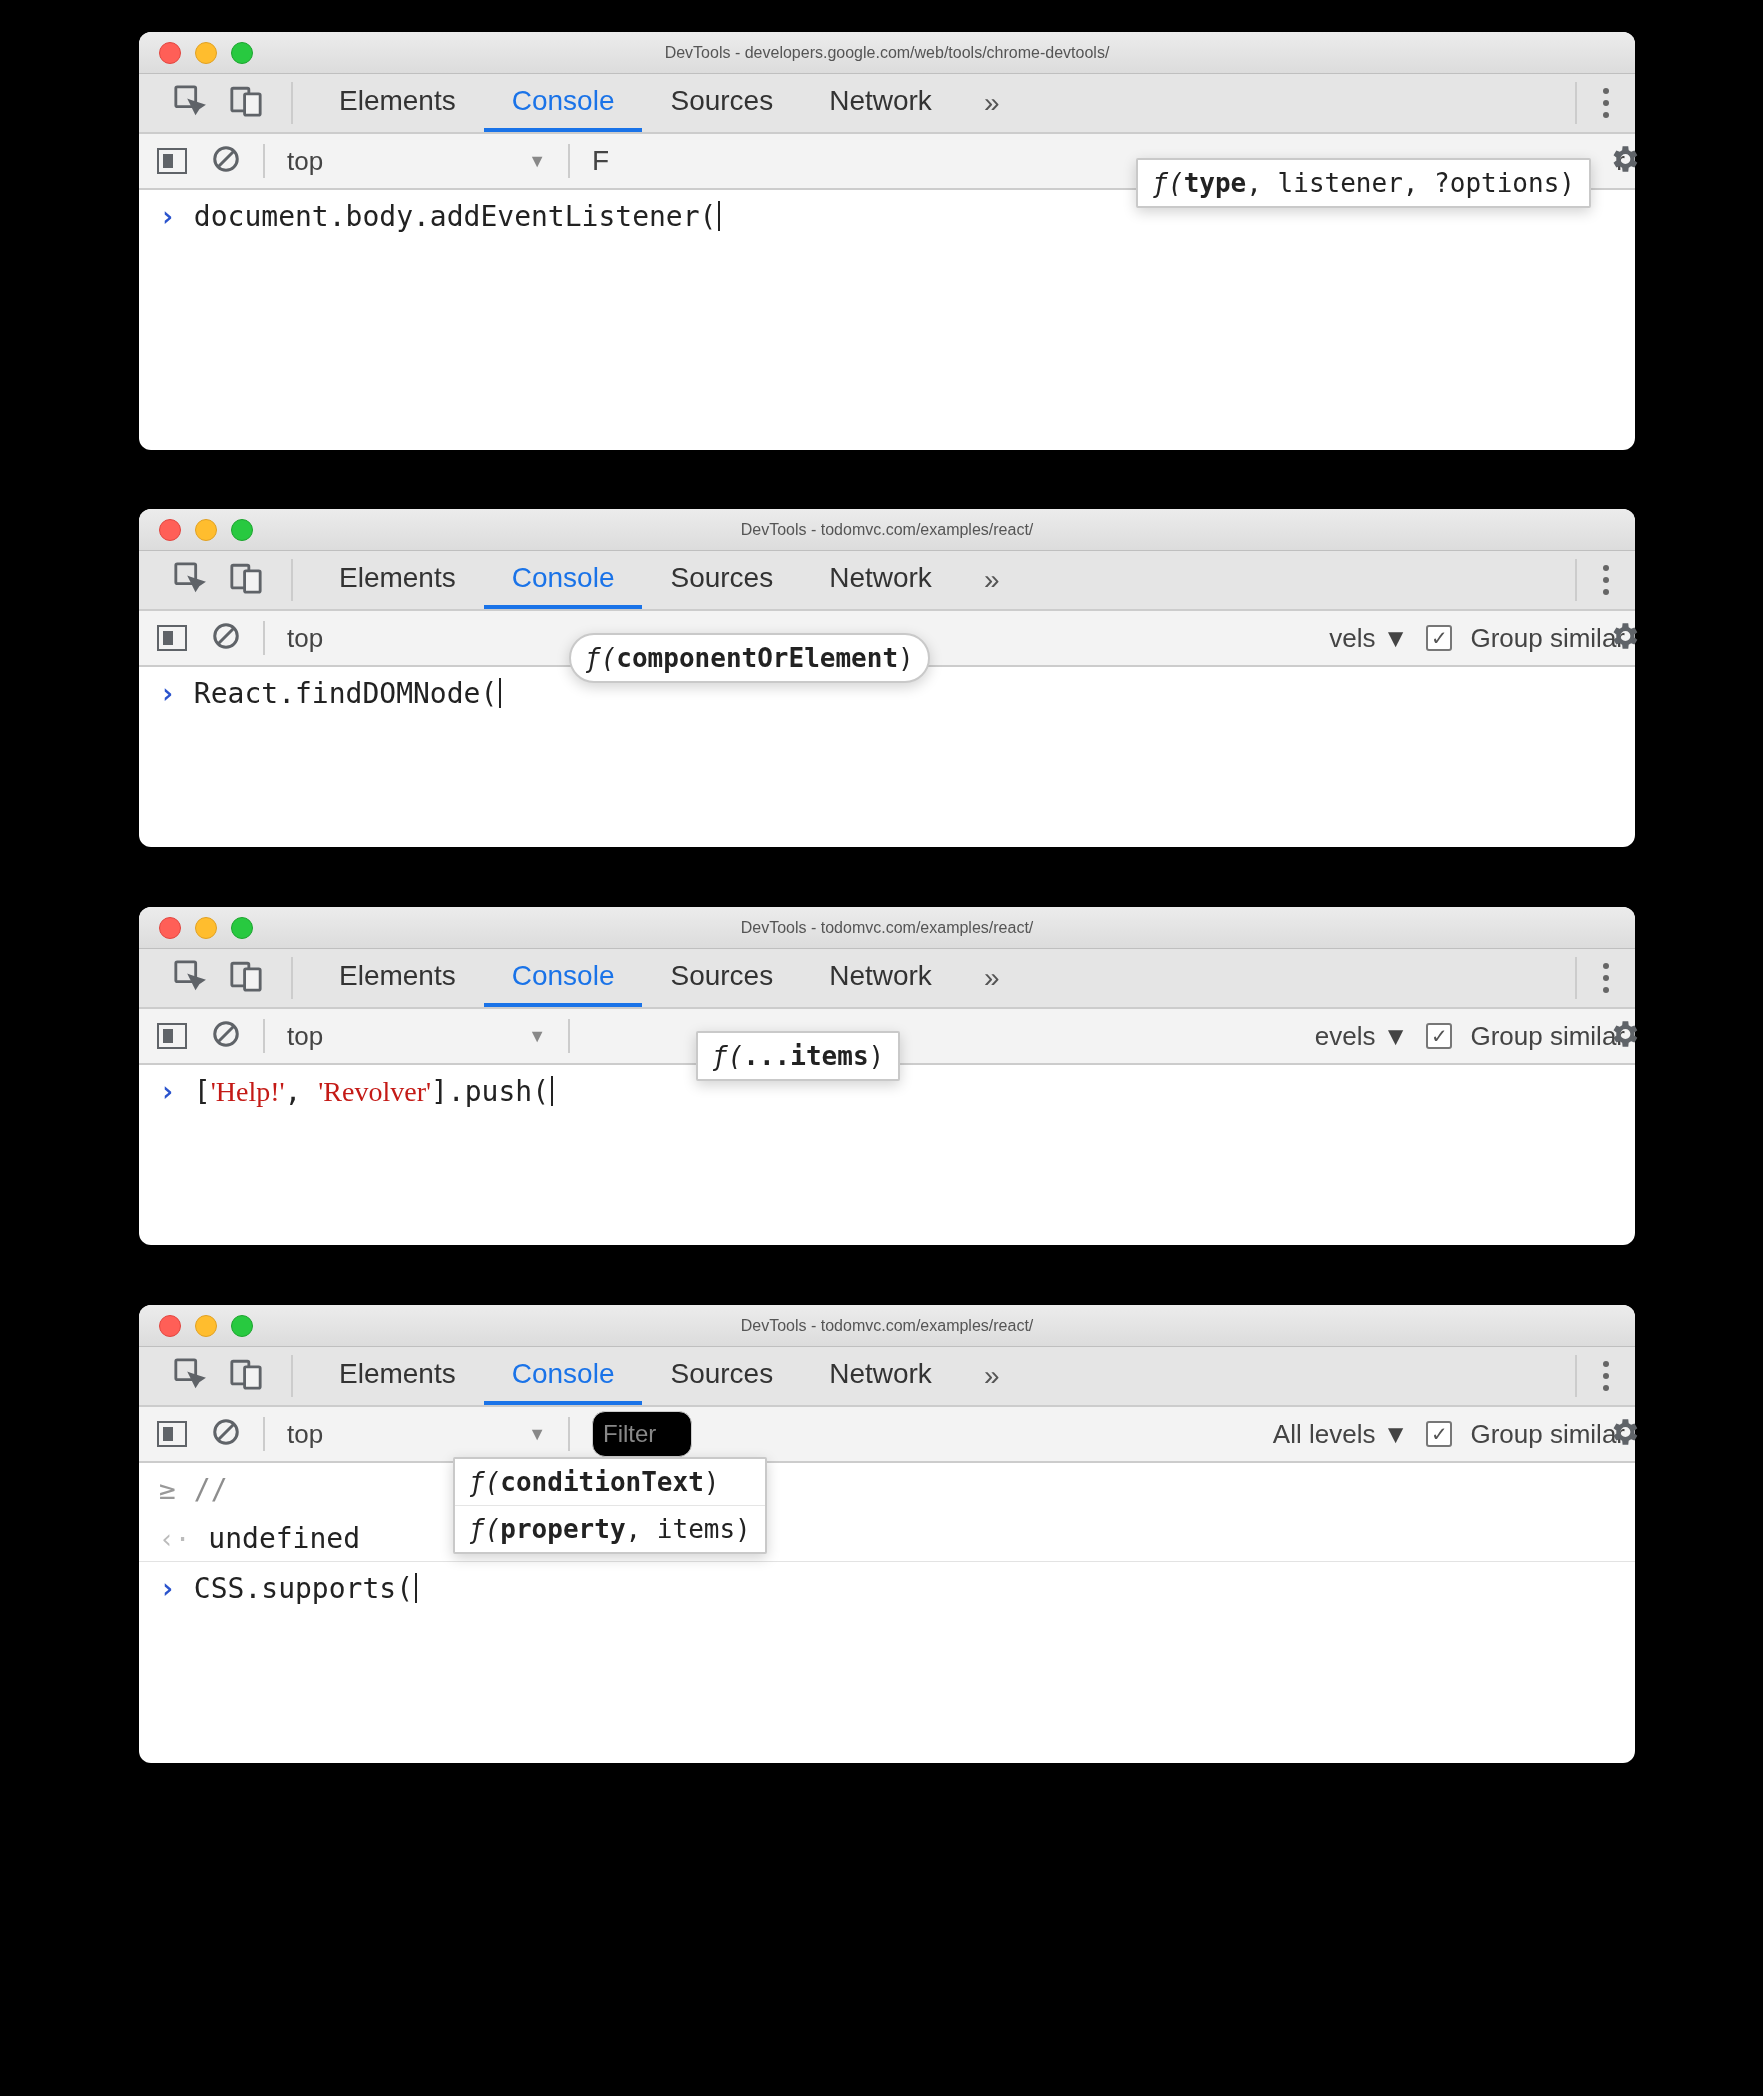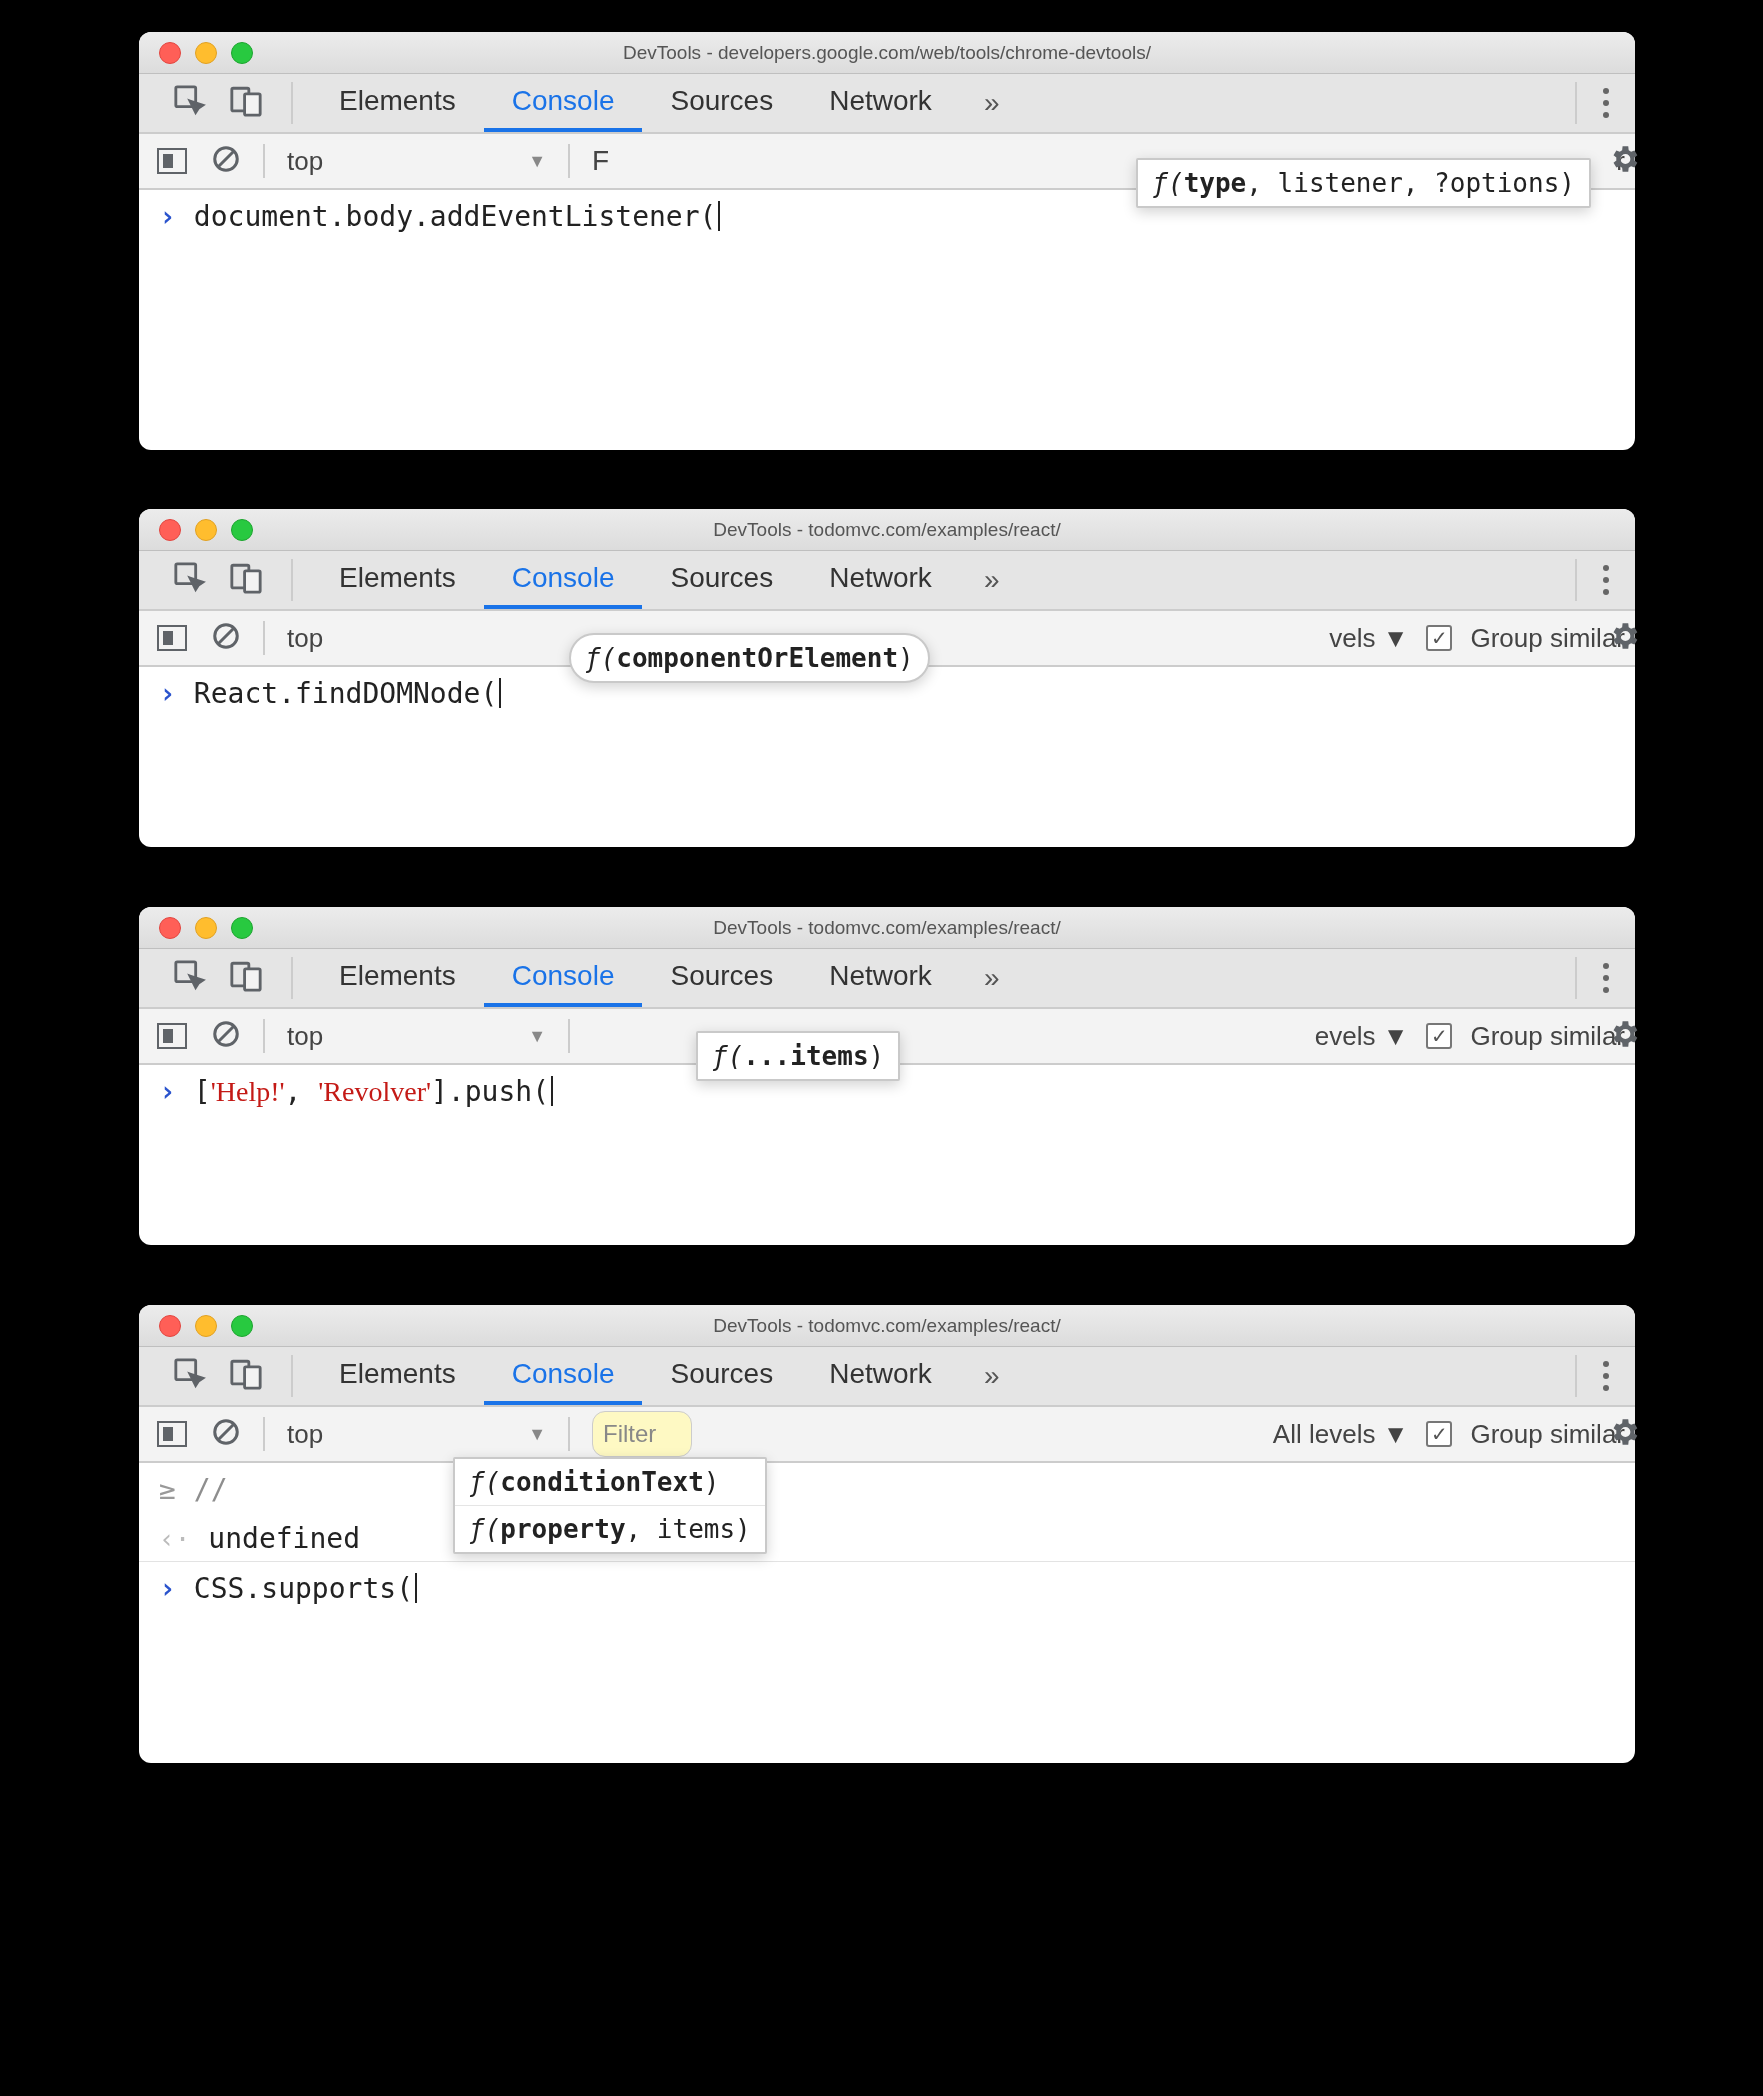--- a/index.html
+++ b/index.html
@@ -33,21 +33,21 @@
   .traffic{
     display:flex; gap:14px; padding-left:20px;
     position:absolute; left:0; top:50%; transform:translateY(-50%);
   }
   .tl{ width:22px;height:22px;border-radius:50%; }
   .tl.red{background:#ff5f57;border:1px solid #e24640;}
   .tl.yel{background:#ffbd2e;border:1px solid #e1a123;}
   .tl.grn{background:#28c940;border:1px solid #1da52f;}
   .wtitle{
     flex:1; text-align:center;
-    color:#555; font-size:19px;
+    color:#555; font-size:16px;
   }
   .tabs{
     height:60px; background:#e5e5e5;
     border-bottom:2px solid #ccc;
     display:flex; align-items:stretch;
   }
   .tabs .lefticons{
     display:flex; align-items:center; gap:22px; padding:0 28px 0 34px;
   }
   .lefticons svg{ width:34px;height:34px; }
@@ -76,21 +76,21 @@
   .toolbar .sq::after{content:"";position:absolute;left:4px;right:12px;top:4px;bottom:4px;background:#5f6368;}
   .toolbar .clr{ margin-left:24px;}
   .toolbar .vsep{ width:2px;height:34px;background:#ccc;margin:0 22px;}
   .toolbar .ctx{ color:#444;font-size:26px; min-width:259px; display:flex;align-items:center;}
   .toolbar .ctx .dd{ margin-left:auto;color:#888;font-size:18px;}
   .toolbar .right{ margin-left:auto; display:flex;align-items:center;gap:18px; padding-right:10px; color:#444;font-size:26px;}
   .checkbox{ width:26px;height:26px;border:2px solid #777;border-radius:3px;display:inline-flex;align-items:center;justify-content:center;color:#555;font-size:20px; background:#fff;}
   .filter{
     border:1px solid #ccc;border-radius:13px;
     padding:8px 10px;color:#888;font-size:24px;
-    background:#fef9c3; min-width:100px;
+    background:#000000; min-width:100px;
   }
 
   .consoleBody{ background:#fff;}
   .row{
     display:flex;align-items:center;gap:18px; padding:10px 20px 6px 20px;
     font-family: Menlo, Consolas, monospace; font-size:28px;
   }
   .prompt-blue{ color:#2a53cd;font-weight:700;}
   .prompt-grey{ color:#999;}
   .prompt-back{ color:#bbb;font-size:26px;}

